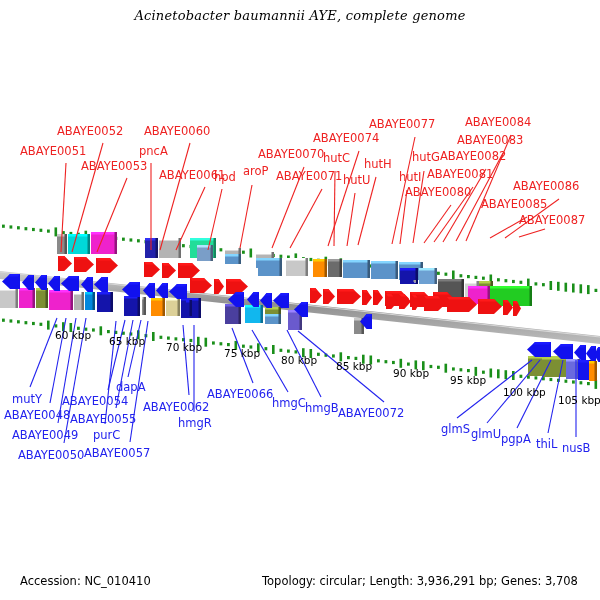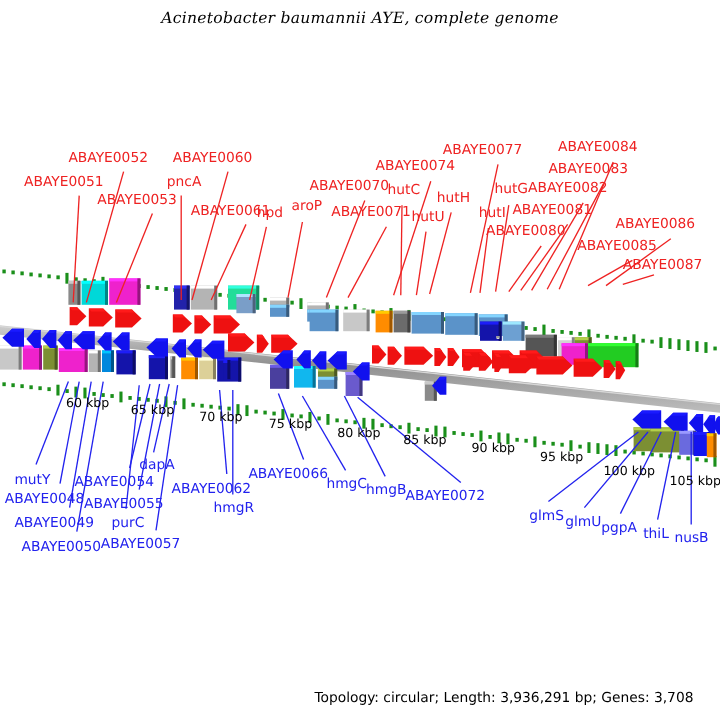--- a/index.html
+++ b/index.html
@@ -786,15 +786,16 @@
         <text x="224" y="357" fill="#000000" font-size="10.5">75 kbp</text>
         <text x="281" y="364" fill="#000000" font-size="10.5">80 kbp</text>
         <text x="336" y="370" fill="#000000" font-size="10.5">85 kbp</text>
         <text x="393" y="377" fill="#000000" font-size="10.5">90 kbp</text>
         <text x="450" y="384" fill="#000000" font-size="10.5">95 kbp</text>
         <text x="503" y="396" fill="#000000" font-size="10.5">100 kbp</text>
         <text x="558" y="404" fill="#000000" font-size="10.5">105 kbp</text>
       </g>
   </svg>
 
+  <div class="footer-text" id="accession">Accession: NC_010410</div>
   <div class="footer-text" id="stats">Topology: circular; Length: 3,936,291 bp; Genes: 3,708</div>
 
 </div>
 
 </body></html>

